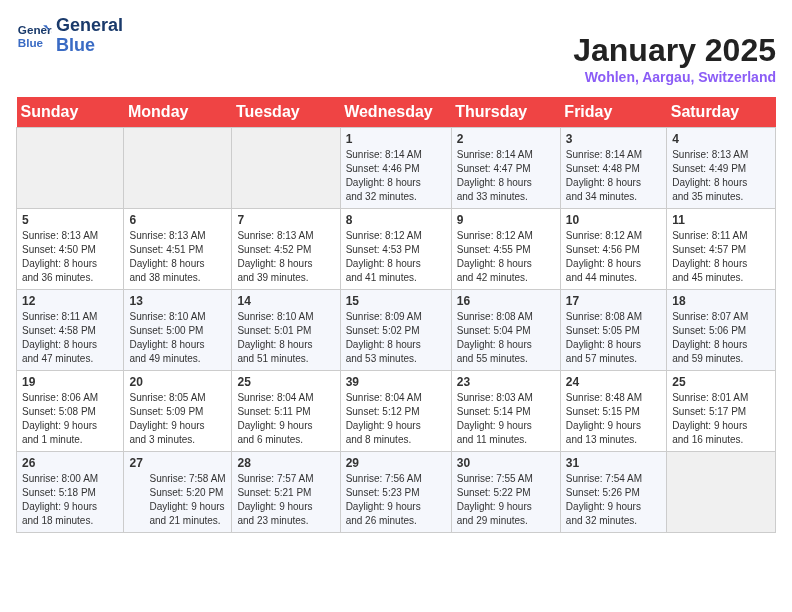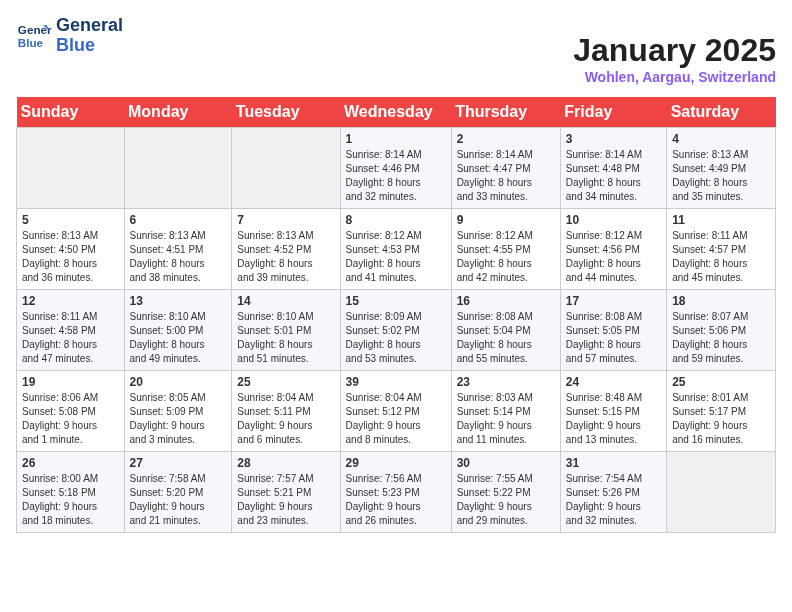--- a/index.html
+++ b/index.html
@@ -314,21 +314,21 @@
       <tr>
         <td>
           <span class="day-num">26</span>
           <div class="day-info" style="white-space: pre-line;">Sunrise: 8:00 AM
 Sunset: 5:18 PM
 Daylight: 9 hours
 and 18 minutes.</div>
         </td>
         <td>
           <span class="day-num">27</span>
-          <div class="day-info" style="white-space: pre-line;">Sunrise: 7:58 AM
+          <div class="day-info" style="white-space: pre-line; margin-left: 20px;">Sunrise: 7:58 AM
 Sunset: 5:20 PM
 Daylight: 9 hours
 and 21 minutes.</div>
         </td>
         <td>
           <span class="day-num">28</span>
           <div class="day-info" style="white-space: pre-line;">Sunrise: 7:57 AM
 Sunset: 5:21 PM
 Daylight: 9 hours
 and 23 minutes.</div>

